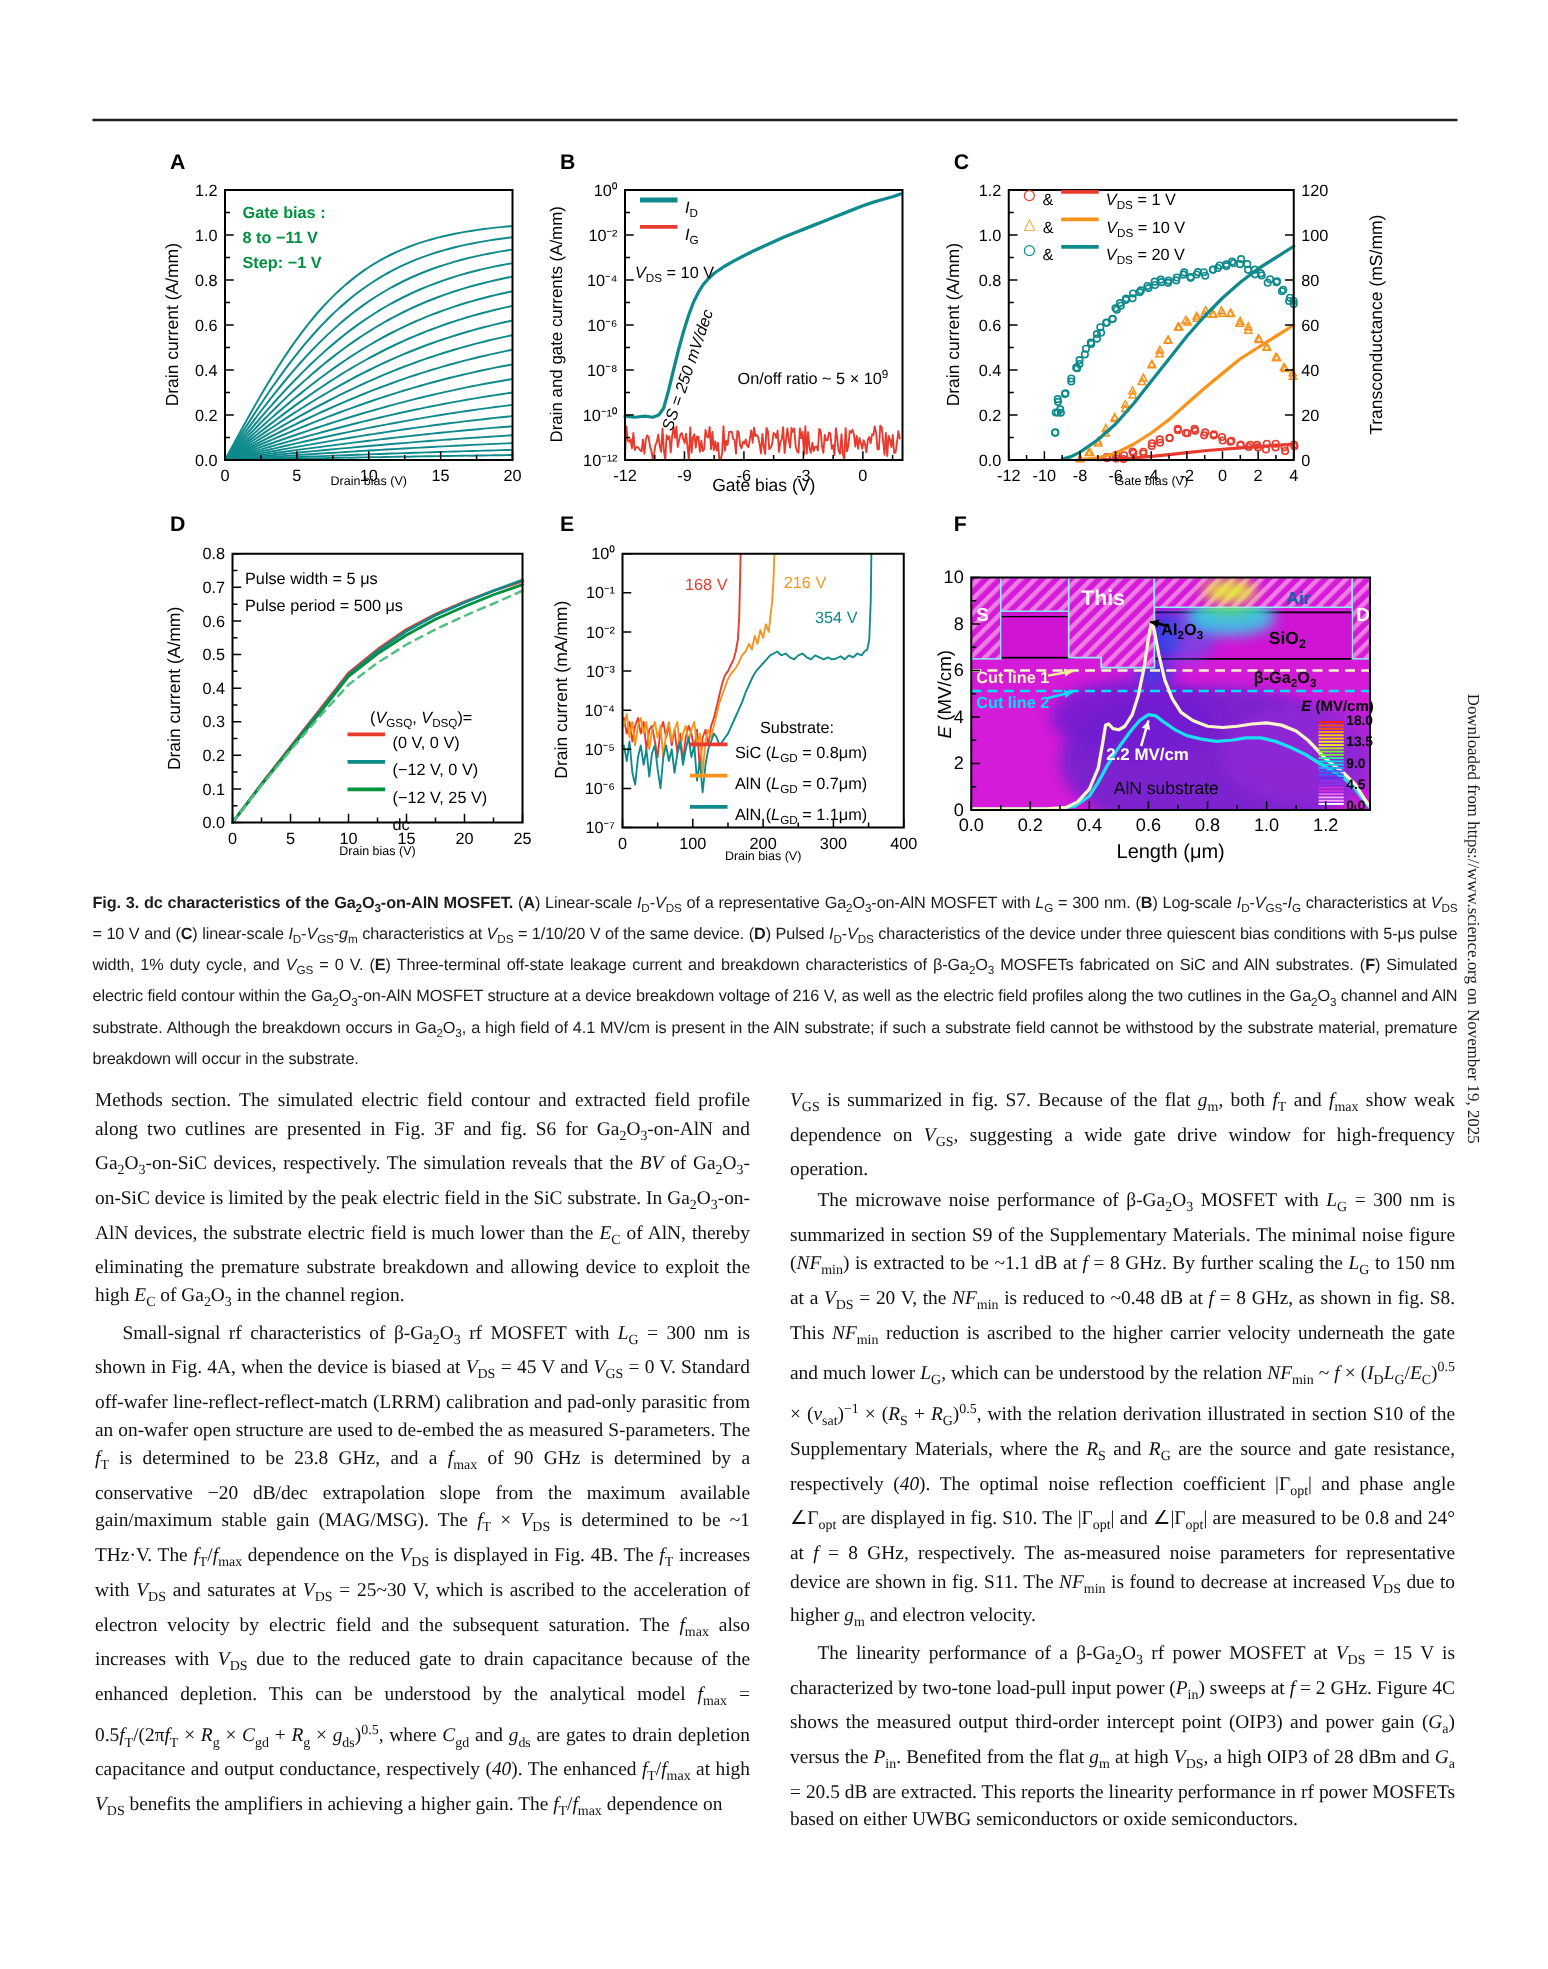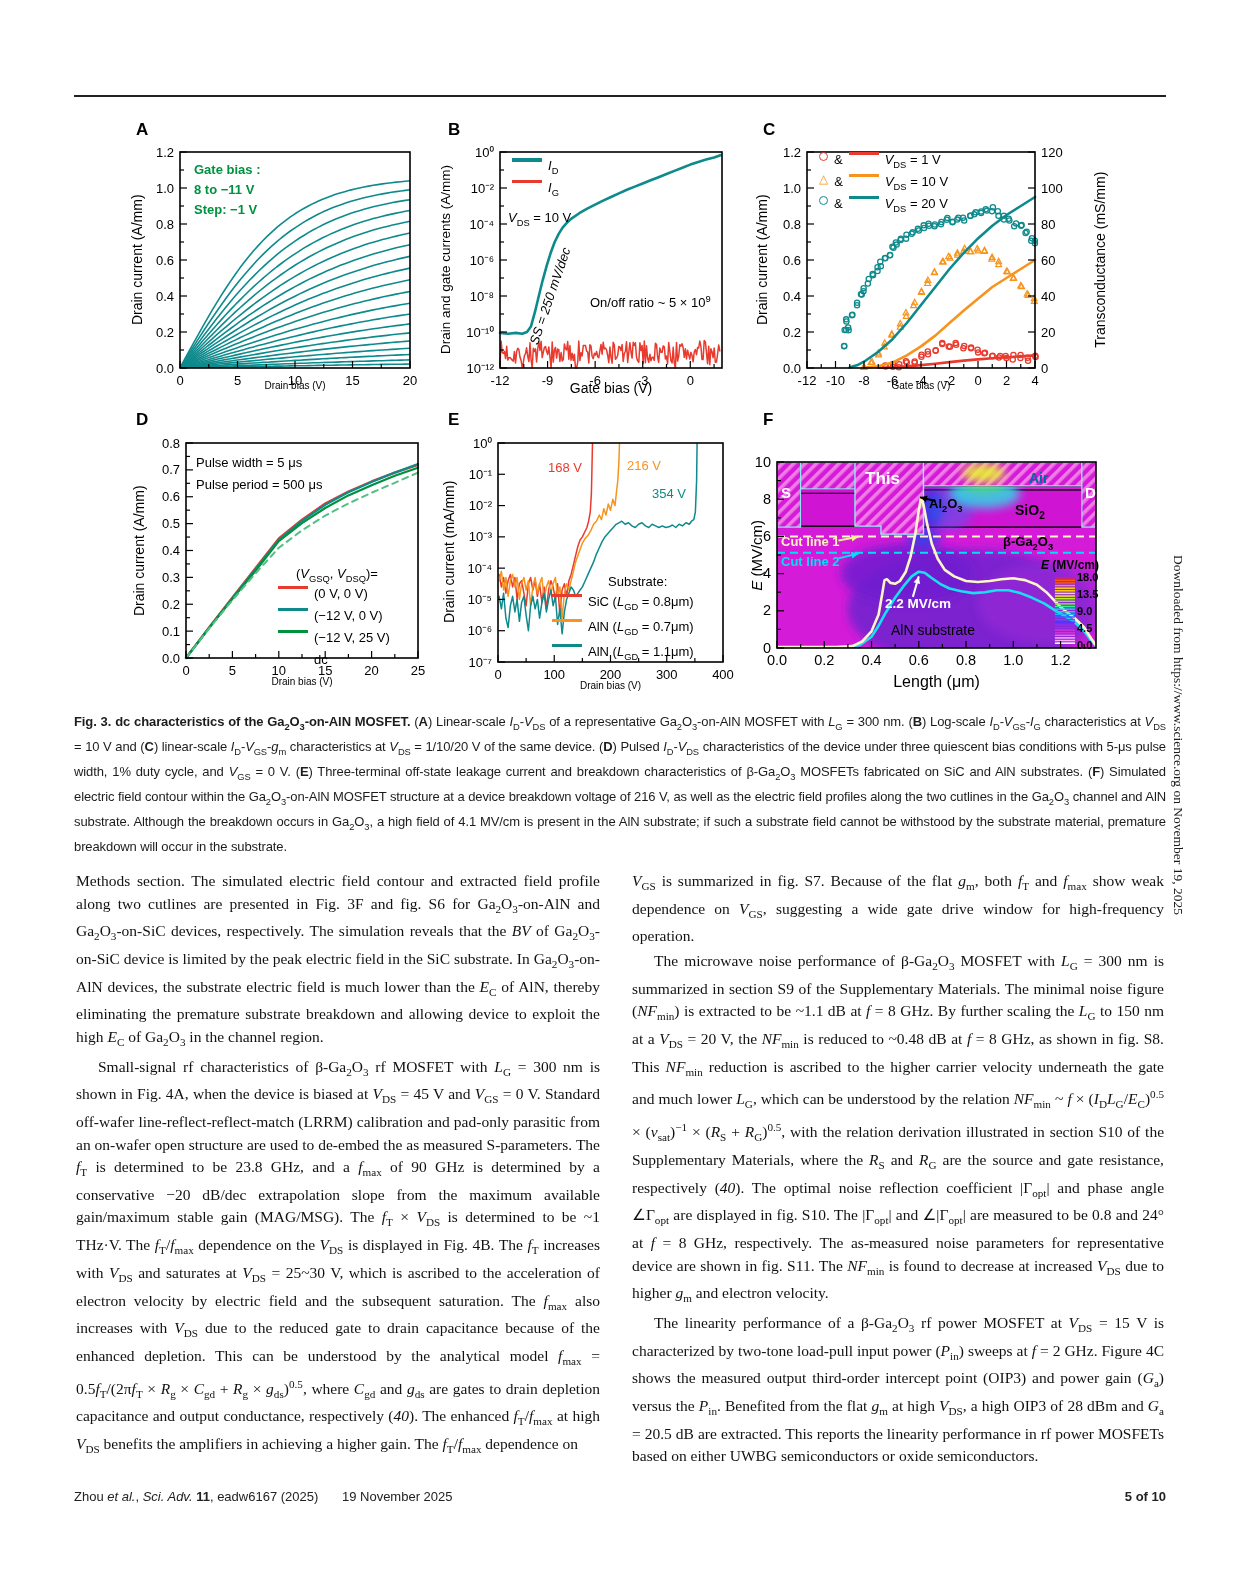--- a/index.html
+++ b/index.html
@@ -729,21 +729,16 @@
   <div class="col colL" id="colL">
       <p>Methods section. The simulated electric field contour and extracted field profile along two cutlines are presented in Fig. 3F and fig. S6 for Ga<sub>2</sub>O<sub>3</sub>-on-AlN and Ga<sub>2</sub>O<sub>3</sub>-on-SiC devices, respectively. The simulation reveals that the <i>BV</i> of Ga<sub>2</sub>O<sub>3</sub>-on-SiC device is limited by the peak electric field in the SiC substrate. In Ga<sub>2</sub>O<sub>3</sub>-on-AlN devices, the substrate electric field is much lower than the <i>E</i><sub>C</sub> of AlN, thereby eliminating the premature substrate breakdown and allowing device to exploit the high <i>E</i><sub>C</sub> of Ga<sub>2</sub>O<sub>3</sub> in the channel region.</p>
       <p class="ind">Small-signal rf characteristics of β-Ga<sub>2</sub>O<sub>3</sub> rf MOSFET with <i>L</i><sub>G</sub> = 300 nm is shown in Fig. 4A, when the device is biased at <i>V</i><sub>DS</sub> = 45 V and <i>V</i><sub>GS</sub> = 0 V. Standard off-wafer line-reflect-reflect-match (LRRM) calibration and pad-only parasitic from an on-wafer open structure are used to de-embed the as measured S-parameters. The <i>f</i><sub>T</sub> is determined to be 23.8 GHz, and a <i>f</i><sub>max</sub> of 90 GHz is determined by a conservative −20 dB/dec extrapolation slope from the maximum available gain/maximum stable gain (MAG/MSG). The <i>f</i><sub>T</sub> × <i>V</i><sub>DS</sub> is determined to be ~1 THz·V. The <i>f</i><sub>T</sub>/<i>f</i><sub>max</sub> dependence on the <i>V</i><sub>DS</sub> is displayed in Fig. 4B. The <i>f</i><sub>T</sub> increases with <i>V</i><sub>DS</sub> and saturates at <i>V</i><sub>DS</sub> = 25~30 V, which is ascribed to the acceleration of electron velocity by electric field and the subsequent saturation. The <i>f</i><sub>max</sub> also increases with <i>V</i><sub>DS</sub> due to the reduced gate to drain capacitance because of the enhanced depletion. This can be understood by the analytical model <i>f</i><sub>max</sub> = 0.5<i>f</i><sub>T</sub>/(2π<i>f</i><sub>T</sub> × <i>R</i><sub>g</sub> × <i>C</i><sub>gd</sub> + <i>R</i><sub>g</sub> × <i>g</i><sub>ds</sub>)<sup>0.5</sup>, where <i>C</i><sub>gd</sub> and <i>g</i><sub>ds</sub> are gates to drain depletion capacitance and output conductance, respectively (<i>40</i>). The enhanced <i>f</i><sub>T</sub>/<i>f</i><sub>max</sub> at high <i>V</i><sub>DS</sub> benefits the amplifiers in achieving a higher gain. The <i>f</i><sub>T</sub>/<i>f</i><sub>max</sub> dependence on</p>
     </div>
   <div class="col colR" id="colR">
       <p><i>V</i><sub>GS</sub> is summarized in fig. S7. Because of the flat <i>g</i><sub>m</sub>, both <i>f</i><sub>T</sub> and <i>f</i><sub>max</sub> show weak dependence on <i>V</i><sub>GS</sub>, suggesting a wide gate drive window for high-frequency operation.</p>
       <p class="ind">The microwave noise performance of β-Ga<sub>2</sub>O<sub>3</sub> MOSFET with <i>L</i><sub>G</sub> = 300 nm is summarized in section S9 of the Supplementary Materials. The minimal noise figure (<i>NF</i><sub>min</sub>) is extracted to be ~1.1 dB at <i>f</i> = 8 GHz. By further scaling the <i>L</i><sub>G</sub> to 150 nm at a <i>V</i><sub>DS</sub> = 20 V, the <i>NF</i><sub>min</sub> is reduced to ~0.48 dB at <i>f</i> = 8 GHz, as shown in fig. S8. This <i>NF</i><sub>min</sub> reduction is ascribed to the higher carrier velocity underneath the gate and much lower <i>L</i><sub>G</sub>, which can be understood by the relation <i>NF</i><sub>min</sub> ~ <i>f</i> × (<i>I</i><sub>D</sub><i>L</i><sub>G</sub>/<i>E</i><sub>C</sub>)<sup>0.5</sup> × (<i>v</i><sub>sat</sub>)<sup>−1</sup> × (<i>R</i><sub>S</sub> + <i>R</i><sub>G</sub>)<sup>0.5</sup>, with the relation derivation illustrated in section S10 of the Supplementary Materials, where the <i>R</i><sub>S</sub> and <i>R</i><sub>G</sub> are the source and gate resistance, respectively (<i>40</i>). The optimal noise reflection coefficient |Γ<sub>opt</sub>| and phase angle ∠Γ<sub>opt</sub> are displayed in fig. S10. The |Γ<sub>opt</sub>| and ∠|Γ<sub>opt</sub>| are measured to be 0.8 and 24° at <i>f</i> = 8 GHz, respectively. The as-measured noise parameters for representative device are shown in fig. S11. The <i>NF</i><sub>min</sub> is found to decrease at increased <i>V</i><sub>DS</sub> due to higher <i>g</i><sub>m</sub> and electron velocity.</p>
       <p class="ind">The linearity performance of a β-Ga<sub>2</sub>O<sub>3</sub> rf power MOSFET at <i>V</i><sub>DS</sub> = 15 V is characterized by two-tone load-pull input power (<i>P</i><sub>in</sub>) sweeps at <i>f</i> = 2 GHz. Figure 4C shows the measured output third-order intercept point (OIP3) and power gain (<i>G</i><sub>a</sub>) versus the <i>P</i><sub>in</sub>. Benefited from the flat <i>g</i><sub>m</sub> at high <i>V</i><sub>DS</sub>, a high OIP3 of 28 dBm and <i>G</i><sub>a</sub> = 20.5 dB are extracted. This reports the linearity performance in rf power MOSFETs based on either UWBG semiconductors or oxide semiconductors.</p>
     </div>
 
-  <div class="foot">
-    <span>Zhou <i>et al.</i>, <i>Sci. Adv.</i> <b>11</b>, eadw6167 (2025)</span>
-    <span class="date">19 November 2025</span>
-    <span class="pg">5 of 10</span>
-  </div>
 
   <div class="sidebar">Downloaded from https://www.science.org on November 19, 2025</div>
 
 </div>
 
 </body></html>

